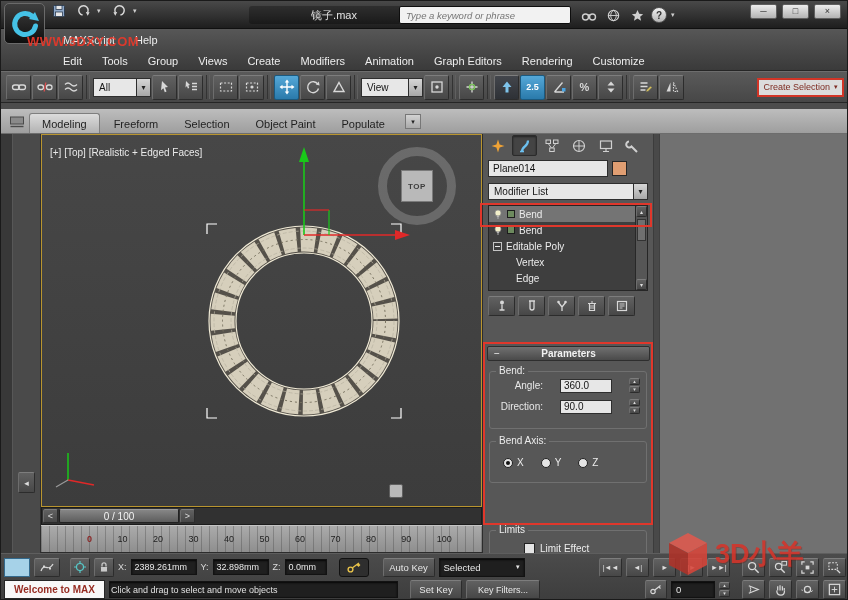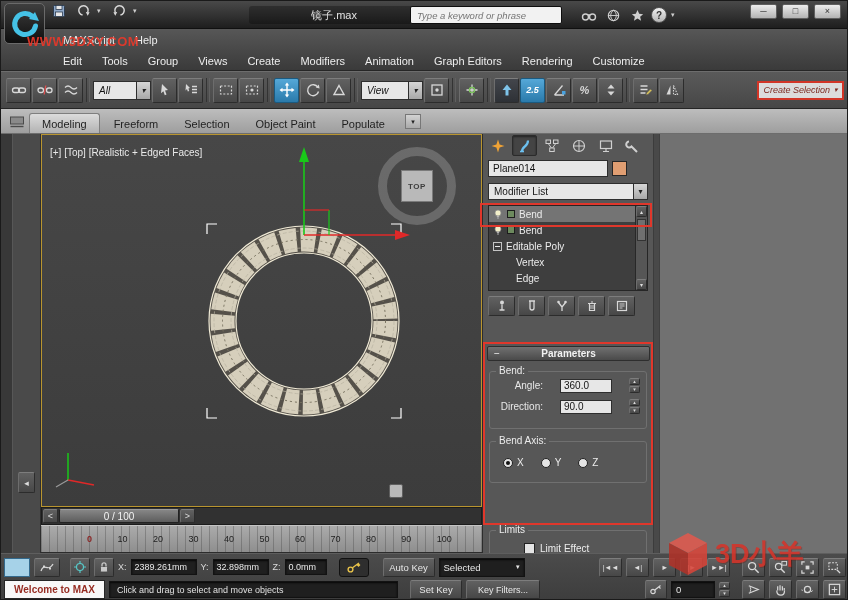--- a/index.html
+++ b/index.html
@@ -25,40 +25,40 @@
 
   
   .titlebar { left:0; top:0; width:848px; height:28px; background:linear-gradient(#494949,#1e1e1e); border-bottom:1px solid #101010; }
   .appbtn { left:3px; top:2px; width:41px; height:41px; z-index:30; background:linear-gradient(#3e3e3e,#0e0e0e);
             border:1px solid #6a6a6a; border-radius:5px; display:flex; align-items:center; justify-content:center; }
   .qat { left:52px; top:4px; display:flex; gap:4px; align-items:center; }
   .qbtn { width:20px; height:19px; display:flex; align-items:center; justify-content:center; }
   .mini-arr { font-size:7px; color:#cfcfcf; width:8px; }
   .titletext { left:248px; top:5px; width:170px; height:18px; background:rgba(0,0,0,.28); border-radius:3px;
                display:flex; align-items:center; justify-content:center; color:#e2e2e2; font-size:11px; }
-  .search { left:409px; top:5px; width:152px; height:18px; }
+  .search { left:398px; top:5px; width:172px; height:18px; }
   .search input { width:100%; height:100%; background:#f2f2f2; border:1px solid #0e0e0e; border-radius:2px;
                   font-style:italic; font-size:9.5px; color:#777; padding:0 6px; font-family:"Liberation Sans",sans-serif; }
   .tinfo { width:20px; height:18px; display:flex; align-items:center; justify-content:center; }
   .helpcirc { width:16px; height:16px; border-radius:50%; background:linear-gradient(#f0f0f0,#b5b5b5);
               border:1px solid #555; color:#333; font-size:10px; font-weight:bold; display:flex; align-items:center; justify-content:center; }
   .winbtns { right:8px; top:3px; display:flex; gap:5px; }
   .wbtn { width:27px; height:15px; background:linear-gradient(#ececec,#b3b3b3); border:1px solid #5e5e5e; border-radius:2px;
           color:#333; font-size:9px; display:flex; align-items:center; justify-content:center; line-height:1; }
 
   
   .menubar { left:0; top:28px; width:848px; height:42px; background:linear-gradient(#575757,#3a3a3a); border-bottom:1px solid #262626; }
   .menurow { display:flex; padding-left:52px; height:21px; align-items:center; }
   .mitem { padding:0 10px; color:#ededed; font-size:11px; cursor:default; }
   .wm1 { left:26px; top:33px; z-index:50; color:#e8382a; font-weight:bold; font-size:13px; letter-spacing:.5px; opacity:.92; }
 
   
-  .maintb { left:0; top:70px; width:848px; height:38px; background:linear-gradient(#5a5a5a,#474747);
+  .maintb { left:0; top:70px; width:848px; height:32px; background:linear-gradient(#5a5a5a,#474747);
             border-top:1px solid #6d6d6d; border-bottom:1px solid #252525; display:flex; align-items:center;
-            padding:0 5px; gap:1px;font-style:italic; }
+            padding:0 5px; gap:1px; }
   .namedsel { margin-left:auto; width:87px; height:19px; background:#dcdcdc; border:2px solid #d23527;
               color:#7c2a20; font-size:9px; display:flex; align-items:center; justify-content:center; gap:4px; flex:0 0 auto; }
 
   
   .ribbon { left:0; top:108px; width:848px; height:25px; background:linear-gradient(#bdbdbd,#9e9e9e);
             border-bottom:1px solid #6d6d6d; display:flex; align-items:flex-end; padding:0 6px; gap:2px; }
   .rtab { padding:4px 12px 3px; font-size:11px; color:#1f1f1f; }
   .rtab.active { background:linear-gradient(#dcdcdc,#b2b2b2); border:1px solid #7f7f7f; border-bottom:none; border-radius:3px 3px 0 0; }
   .ribicon { width:20px; height:19px; margin-bottom:2px; display:flex; align-items:center; justify-content:center; }
   .ribarr { width:16px; height:15px; margin:0 0 4px 6px; background:linear-gradient(#d2d2d2,#aaa); border:1px solid #777;
@@ -144,21 +144,21 @@
   .xyzfld { height:16px; font-size:9px; display:flex; align-items:center; padding-left:3px; }
   .gbtn { width:30px; height:19px; background:#2e2e2e; border:1px solid #111; border-radius:3px;
           display:flex; align-items:center; justify-content:center; margin-left:8px; flex:0 0 auto; }
   .akey { width:52px; font-size:9.5px; color:#e8e8e8; }
   .selcombo { width:86px; height:19px; display:flex; align-items:center; padding:0 4px; font-size:9.5px; gap:4px; flex:0 0 auto; }
   .selcombo .grow { flex:1; }
   .pbtn { width:23px; height:19px; font-size:7.5px; letter-spacing:-.5px; color:#ddd; flex:0 0 auto; }
   .navbtn { width:23px; height:19px; flex:0 0 auto; }
   .welcome { width:101px; height:19px; background:#f8f8f8; border:1px solid #262626; color:#962c22;
              font-weight:bold; font-size:10px; display:flex; align-items:center; justify-content:center; flex:0 0 auto; }
-  .prompt { width:289px; height:17px; font-size:9px; display:flex; align-items:center; padding-left:7px;
+  .prompt { width:289px; height:17px; font-size:9px; display:flex; align-items:center; padding-left:1px;
             color:#e0e0e0; flex:0 0 auto; }
   .framefld { width:44px; height:17px; font-size:9.5px; display:flex; align-items:center; padding-left:4px; flex:0 0 auto; }
   .spacer { flex:1; }
 
   
   .anno { position:absolute; border:2px solid #e0372b; z-index:40; pointer-events:none; }
   .wm2 { position:absolute; left:666px; top:530px; z-index:60; display:flex; align-items:center; gap:6px; opacity:.88; }
   .wm2 .txt { font-size:27px; font-weight:bold; color:#d6342a; text-shadow:1px 1px 0 rgba(110,20,10,.35); }
 </style>
 </head>

